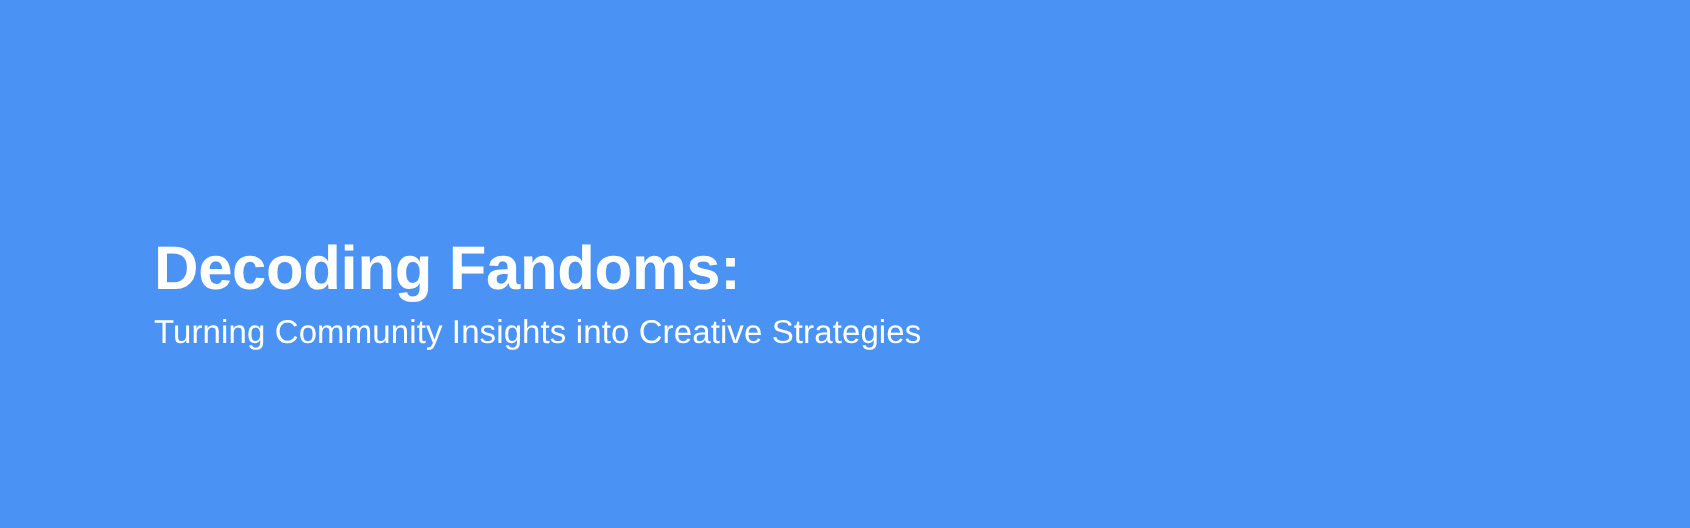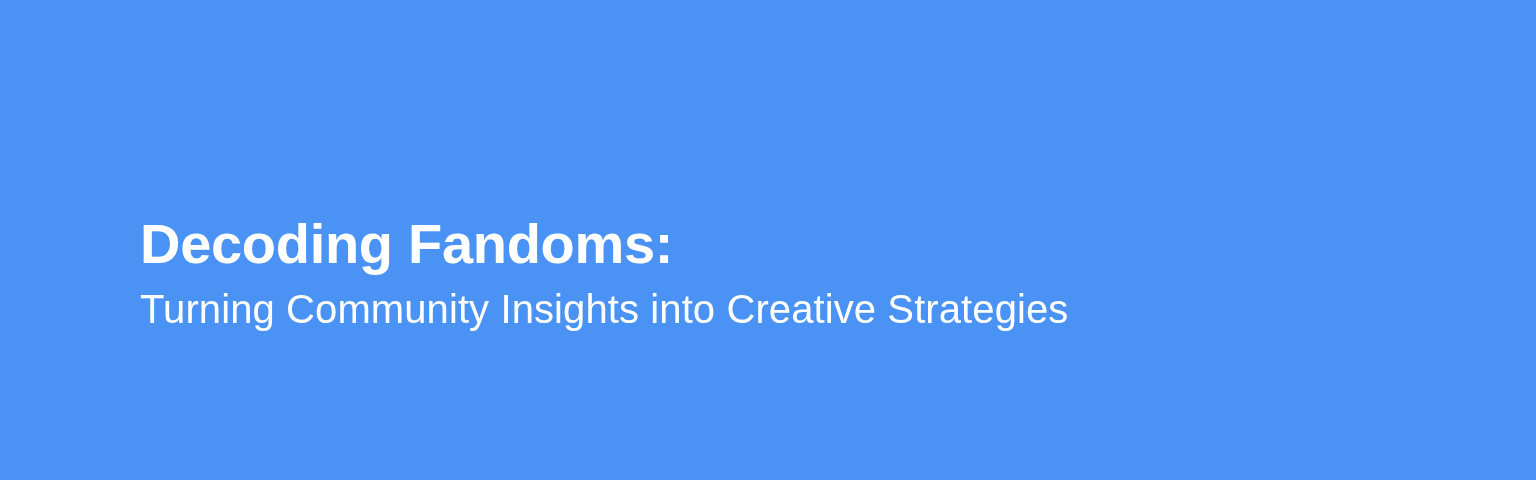--- a/index.html
+++ b/index.html
@@ -42,21 +42,21 @@
     font-weight: 700;
     line-height: 1.0;
     color: #ffffff;
     letter-spacing: -0.3px;
     white-space: nowrap;
     -webkit-font-smoothing: antialiased;
   }
 
   #hero-subtitle {
     font-family: "Liberation Sans", sans-serif;
-    font-size: 40px;
+    font-size: 30px;
     font-weight: 400;
     line-height: 1.15;
     color: #ffffff;
     letter-spacing: 0.1px;
     white-space: nowrap;
     margin-top: 10px;
     -webkit-font-smoothing: antialiased;
   }
 </style>
 </head>

